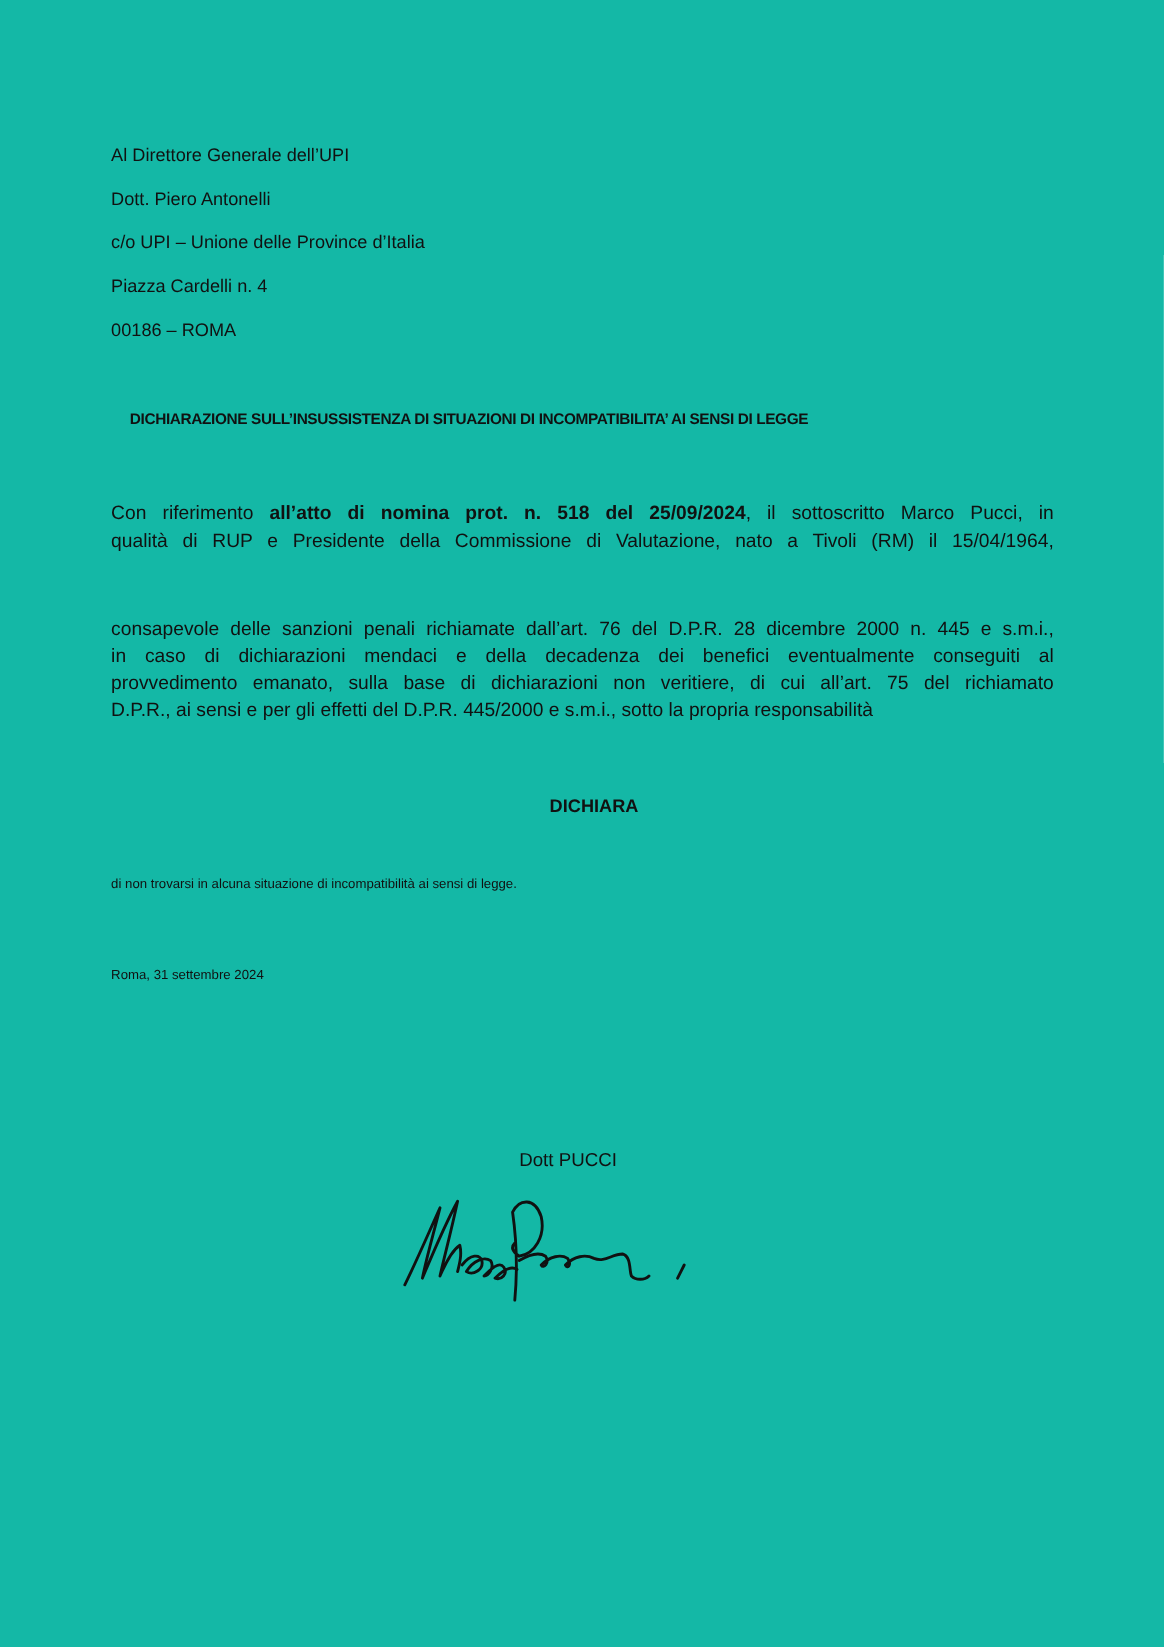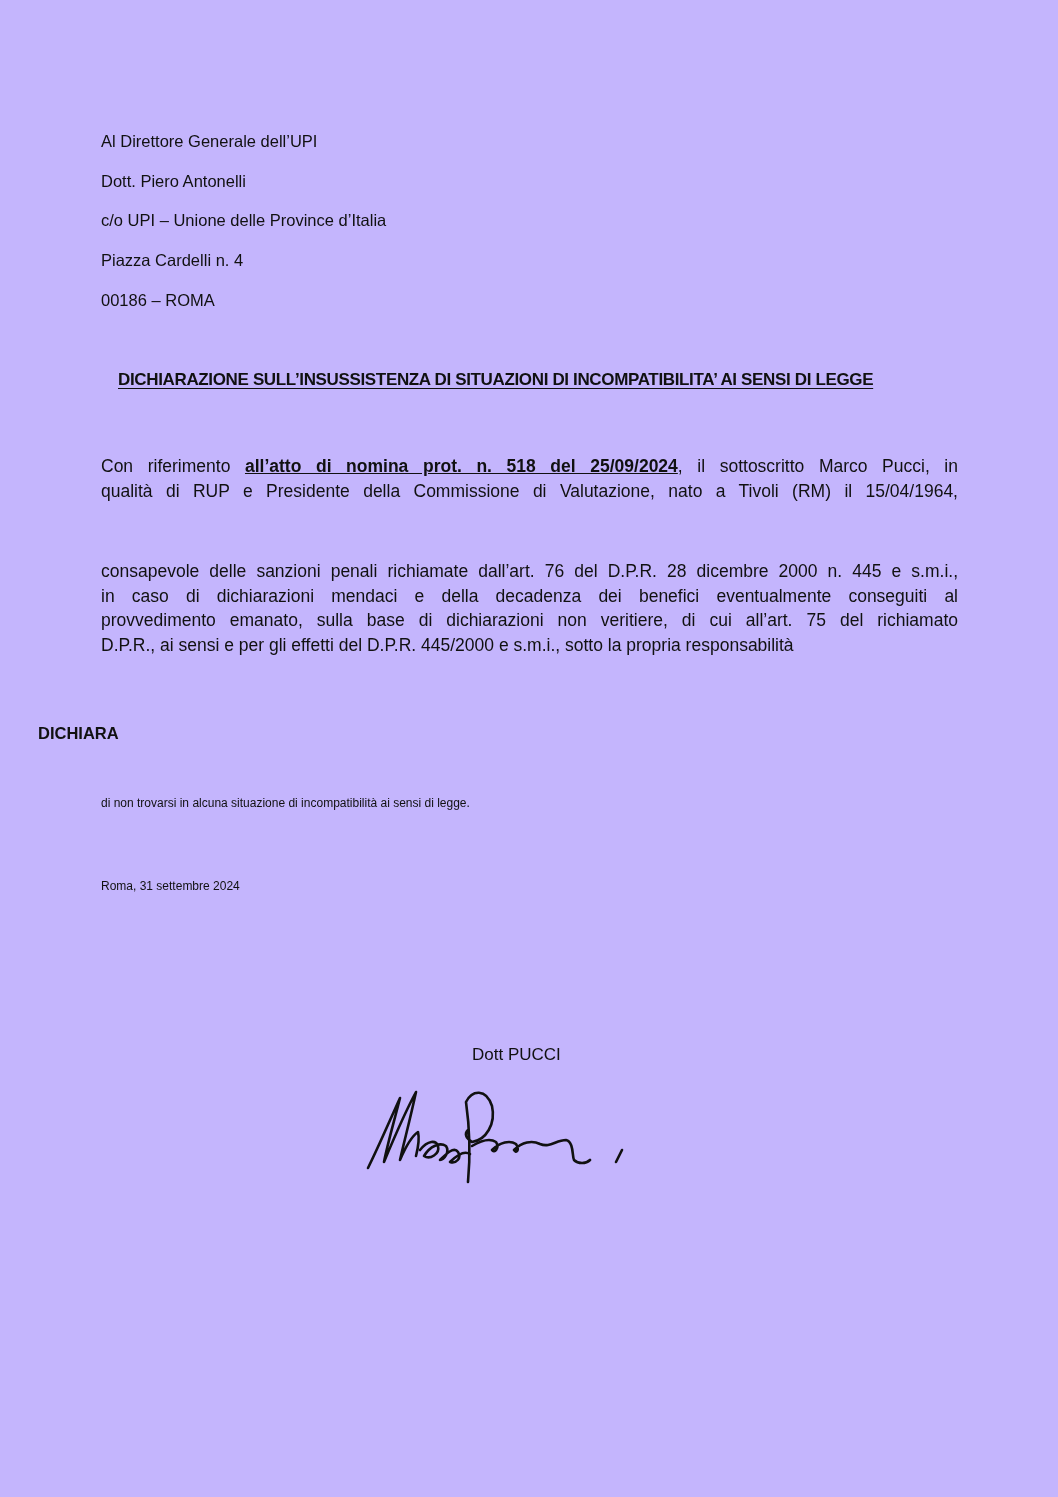--- a/index.html
+++ b/index.html
@@ -13,37 +13,36 @@
       position: relative;
       overflow: hidden;
       font-family: "Liberation Sans", sans-serif;
       color: #111111;
     }
     .page {
       position: absolute;
       left: 0; top: 0;
       width: 1058px;
       height: 1497px;
-      background: #c4b5fd;
+      background: #14b8a6;
     }
     .addr-line {
       position: absolute;
       left: 101px;
       font-size: 16.5px;
       line-height: 20px;
       white-space: nowrap;
     }
     .title {
       position: absolute;
       left: 118px;
       top: 369px;
       width: 824px;
-      font-size: 17px;
+      font-size: 14px;
       font-weight: bold;
-      text-decoration: underline;
       text-underline-offset: 3px;
       white-space: nowrap;
       letter-spacing: -0.35px;
       line-height: 22px;
     }
     .para {
       position: absolute;
       left: 101px;
       width: 857px;
       font-size: 17.5px;
@@ -53,27 +52,28 @@
     }
     .para .line {
       display: block;
       text-align: justify;
       text-align-last: justify;
       white-space: nowrap;
     }
     .para .line.last {
       text-align-last: left;
     }
-    .para b { font-weight: bold; text-decoration: underline; }
+    .para b { font-weight: bold; }
     .center-heading {
       position: absolute;
       left: 0;
       width: 1058px;
       top: 722px;
-      padding-left: 38px;
+      text-align: center;
+      padding-left: 22px;
       box-sizing: border-box;
       font-size: 16.5px;
       font-weight: bold;
       line-height: 22px;
     }
     .single-line {
       position: absolute;
       left: 101px;
       font-size: 12px;
       line-height: 22px;

